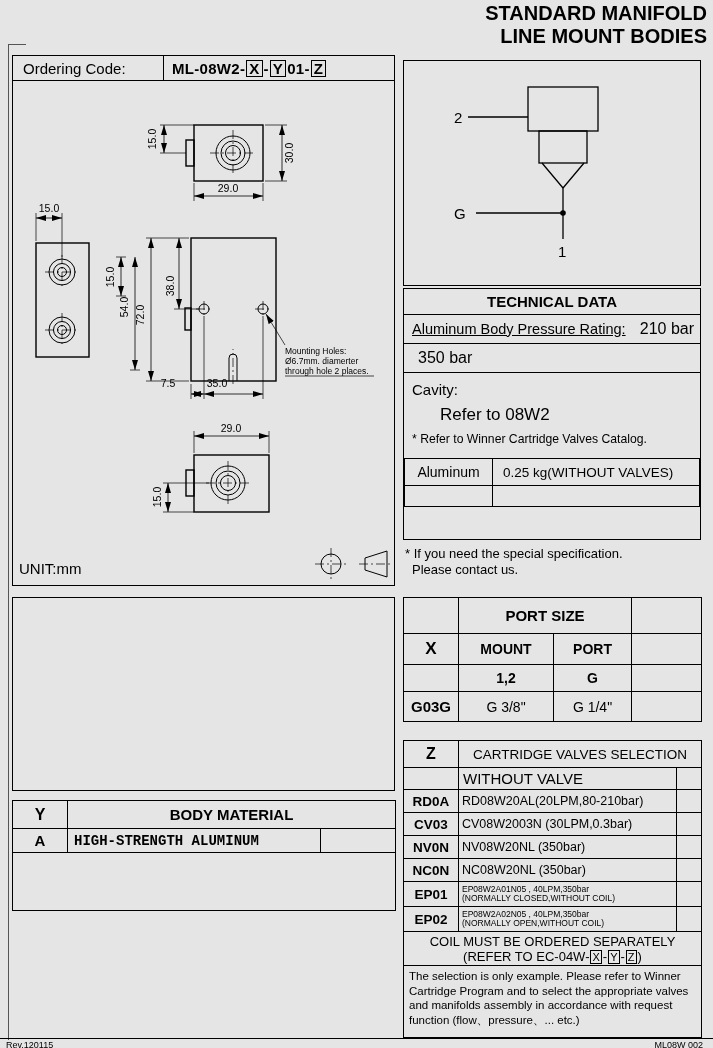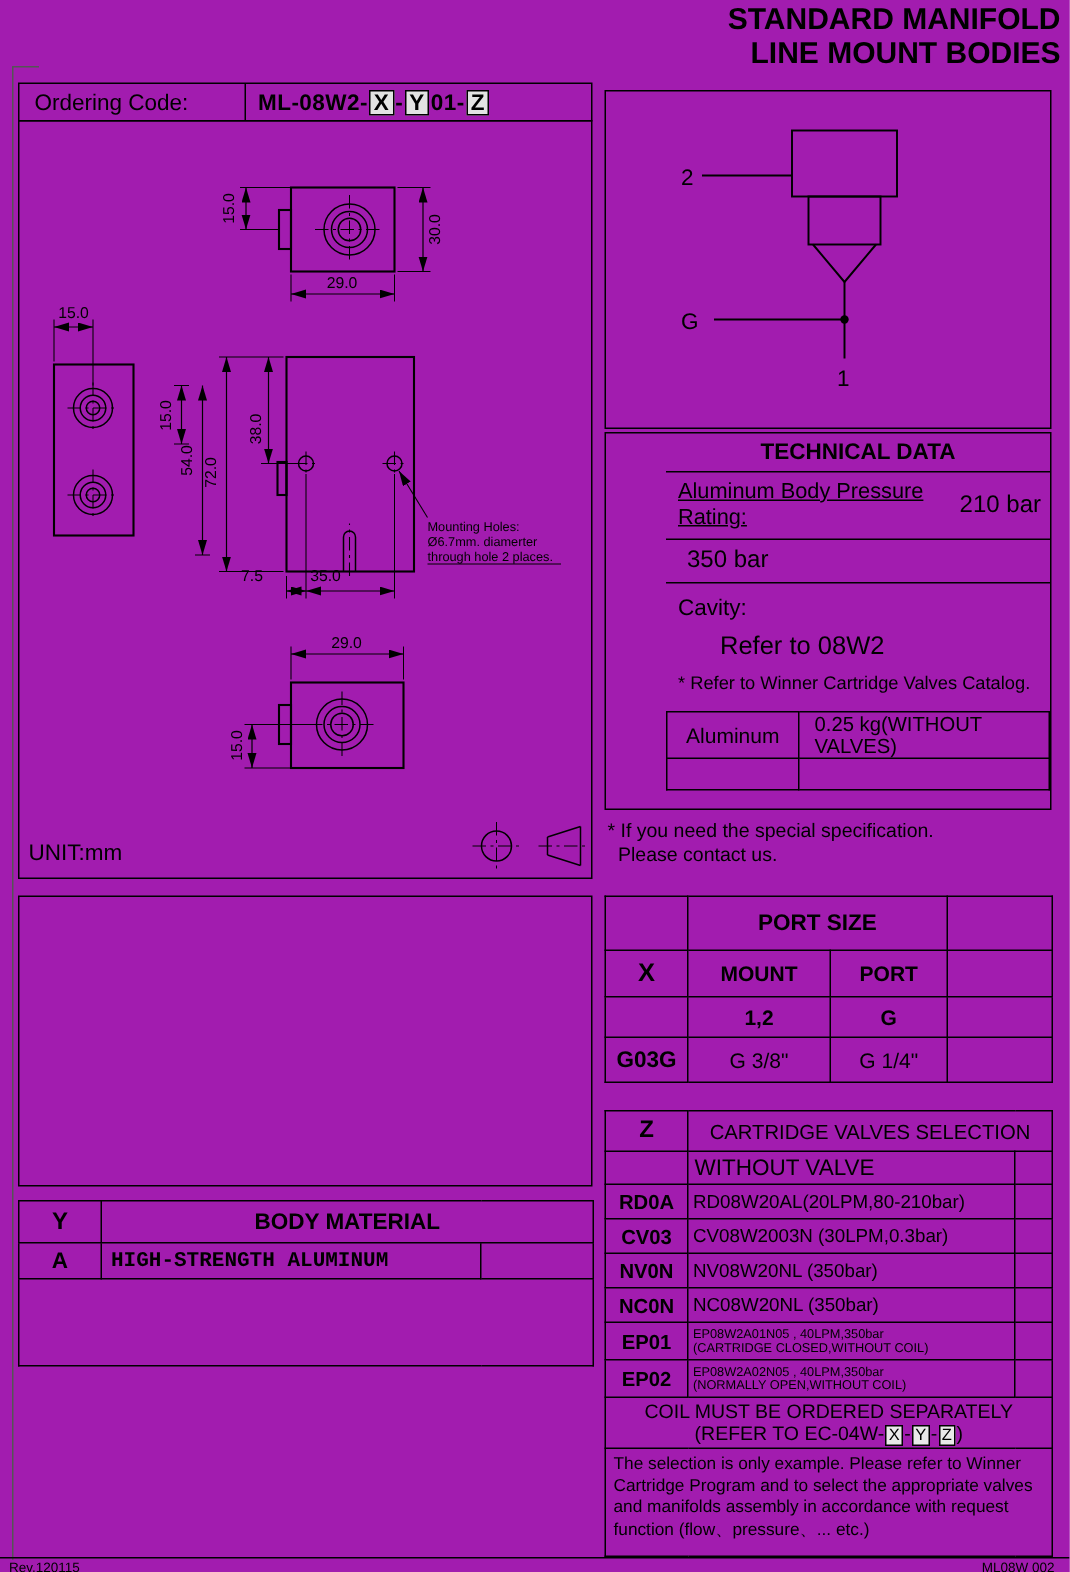--- a/index.html
+++ b/index.html
@@ -1,17 +1,17 @@
 <!DOCTYPE html>
 <html><head>
 <meta charset="utf-8">
 <style>
   * { box-sizing: border-box; margin: 0; padding: 0; }
   body { background: #fff; }
-  .page { position: relative; width: 713px; height: 1048px; background: #a21caf;
+  .page { position: relative; width: 713px; height: 1048px; background: #e5e5e5;
           font-family: "Liberation Sans", sans-serif; color: #000; overflow: hidden; }
 
   
   .title-block { position: absolute; top: 2px; right: 6px; text-align: right;
                  font-weight: bold; font-size: 20px; line-height: 23px; }
 
   
   .edge-v { position: absolute; left: 8px; top: 44px; height: 996px; border-left: 1px solid #555; }
   .edge-h { position: absolute; left: 8px; top: 44px; width: 18px; border-top: 1px solid #555; }
   .footer-line { position: absolute; left: 0; top: 1038px; width: 713px; border-top: 1px solid #000; }
@@ -39,21 +39,21 @@
   .dt { font-family: "Liberation Sans", sans-serif; font-size: 10.5px; fill: #000; }
   .mt { font-family: "Liberation Sans", sans-serif; font-size: 8.5px; fill: #000; }
 
   
   .schem-box { position: absolute; left: 403px; top: 60px; width: 298px; height: 226px; border: 1px solid #000; }
   .schem line, .schem rect, .schem path { stroke: #000; stroke-width: 1.3; fill: none; }
   .sl { font-family: "Liberation Sans", sans-serif; font-size: 15px; fill: #000; }
 
   
   .tech-box { position: absolute; left: 403px; top: 288px; width: 298px; height: 252px;
-              border: 1px solid #000; overflow: hidden; padding-left: 40px; }
+              border: 1px solid #000; overflow: hidden; }
   .tech-title { height: 26px; border-bottom: 1px solid #000; display: flex; align-items: center;
                 justify-content: center; font-weight: bold; font-size: 15px; }
   .t-row { display: flex; justify-content: space-between; align-items: center;
            padding: 5px 6px 5px 8px; border-bottom: 1px solid #000; font-size: 14.5px; }
   .t-row .lbl { line-height: 17px; text-decoration: underline; }
   .t-val { font-size: 16px; white-space: nowrap; padding-left: 6px; }
   .t-cavity { padding: 8px 8px 0; font-size: 15px; }
   .t-refer { padding: 7px 8px 0 36px; font-size: 17px; }
   .t-note { padding: 7px 8px 2px; font-size: 12.2px; }
   table.weight { width: 100%; border-collapse: collapse; margin-top: 10px; font-size: 13.5px; }
@@ -355,21 +355,21 @@
     </tr>
     <tr style="height:23px">
       <td class="cv-code">NC0N</td>
       <td class="cv-desc">NC08W20NL (350bar)</td>
       <td></td>
     </tr>
     <tr style="height:25px">
       <td class="cv-code">EP01</td>
       <td class="cv-desc2">
         <div>EP08W2A01N05 , 40LPM,350bar</div>
-        <div>(CARTRIDGE CLOSED,WITHOUT COIL)</div>
+        <div>(NORMALLY CLOSED,WITHOUT COIL)</div>
       </td>
       <td></td>
     </tr>
     <tr style="height:25px">
       <td class="cv-code">EP02</td>
       <td class="cv-desc2">
         <div>EP08W2A02N05 , 40LPM,350bar</div>
         <div>(NORMALLY OPEN,WITHOUT COIL)</div>
       </td>
       <td></td>

